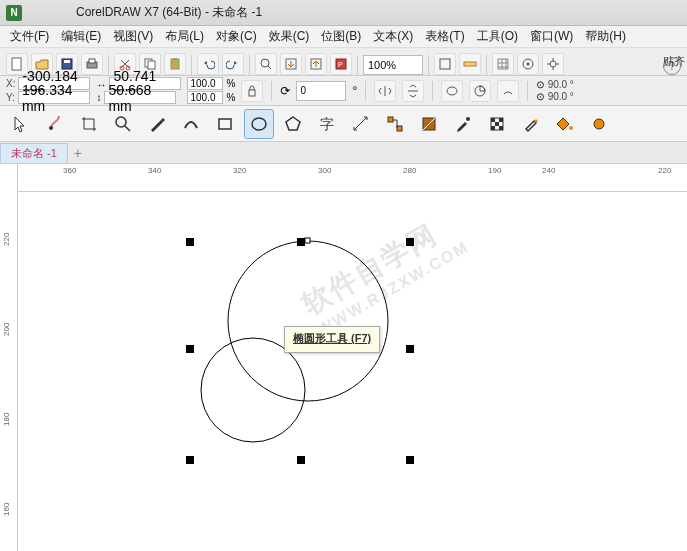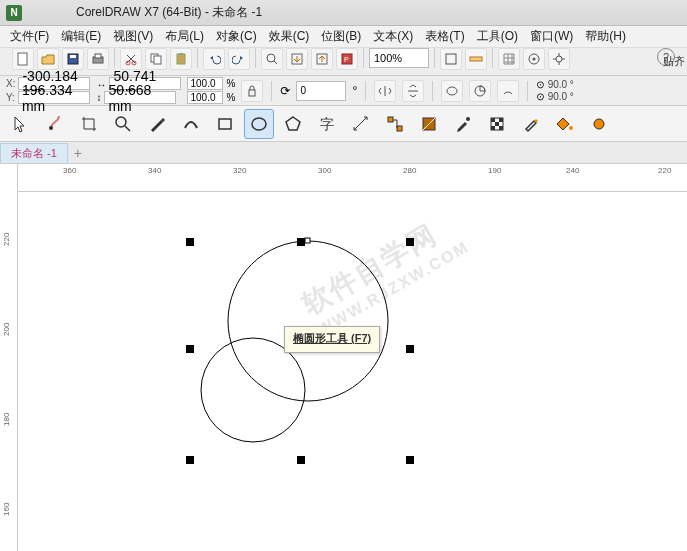--- a/index.html
+++ b/index.html
@@ -5,21 +5,21 @@
 * { margin: 0; padding: 0; box-sizing: border-box; font-family: "Microsoft YaHei", sans-serif; }
 body { background: #fff; font-size: 12px; overflow: hidden; width: 687px; height: 551px; }
 
 .titlebar { height: 26px; background: linear-gradient(#e3e3e3,#d8d8d8); display: flex; align-items: center; padding: 0 6px; border-bottom: 1px solid #bbb; }
 .titlebar .logo { width: 16px; height: 16px; background: #3a7a3a; border-radius: 2px; margin-right: 6px; display: flex; align-items: center; justify-content: center; color: #fff; font-size: 10px; font-weight: bold; }
 .titlebar .title { font-size: 12px; color: #222; margin-left: 48px; }
 
 .menubar { height: 22px; display: flex; align-items: center; gap: 4px; padding: 0 6px; background: #f2f2f2; border-bottom: 1px solid #ddd; }
 .menubar .mi { padding: 1px 4px; font-size: 12px; color: #222; cursor: default; }
 
-.toolbar1 { height: 28px; display: flex; align-items: flex-start; gap: 3px; padding: 0 12px; background: #eee; border-bottom: 1px solid #ccc; }
+.toolbar1 { height: 28px; display: flex; align-items: flex-end; gap: 3px; padding: 0 6px; background: #eee; border-bottom: 1px solid #ccc; }
 .tb-btn { width: 22px; height: 22px; display: flex; align-items: center; justify-content: center; background: #f5f5f5; border: 1px solid #ddd; border-radius: 2px; }
 .tb-sep { width: 1px; height: 20px; background: #ccc; margin: 0 2px; }
 .zoom-box { width: 60px; height: 20px; border: 1px solid #bbb; background: #fff; display: flex; align-items: center; padding: 0 4px; font-size: 11px; }
 .help-q { margin-left: auto; width: 18px; height: 18px; border: 1px solid #888; border-radius: 50%; display: flex; align-items: center; justify-content: center; font-size: 11px; color: #555; }
 
 .propbar { height: 30px; display: flex; align-items: center; gap: 6px; padding: 2px 6px; background: #eee; border-bottom: 1px solid #ccc; }
 .coord-grp { display: flex; flex-direction: column; gap: 1px; }
 .coord-line { display: flex; align-items: center; gap: 3px; font-size: 10px; }
 .coord-lbl { color: #555; }
 .coord-val { width: 72px; border: 1px solid #bbb; background: #fff; padding: 0 3px; font-size: 14px; height: 13px; display: flex; align-items: center; }
@@ -406,21 +406,21 @@
     <span class="vt" style="top:352px">160</span>
   </div>
   <div class="main-canvas">
     <div class="hruler">
       <span class="ht" style="left:45px">360</span>
       <span class="ht" style="left:130px">340</span>
       <span class="ht" style="left:215px">320</span>
       <span class="ht" style="left:300px">300</span>
       <span class="ht" style="left:385px">280</span>
       <span class="ht" style="left:470px">190</span>
-      <span class="ht" style="left:548px">240</span>
+      <span class="ht" style="left:524px">240</span>
       <span class="ht" style="left:640px">220</span>
     </div>
     <div class="canvas-inner">
       <div class="watermark">
         <span>软件自学网</span>
         <span class="s">WWW.RJZXW.COM</span>
       </div>
       <svg width="669" height="371" style="position:absolute;top:0;left:0">
         <ellipse cx="290" cy="141" rx="80" ry="80" fill="none" stroke="#000" stroke-width="1"></ellipse>
         <ellipse cx="235" cy="210" rx="52" ry="52" fill="none" stroke="#000" stroke-width="1"></ellipse>

